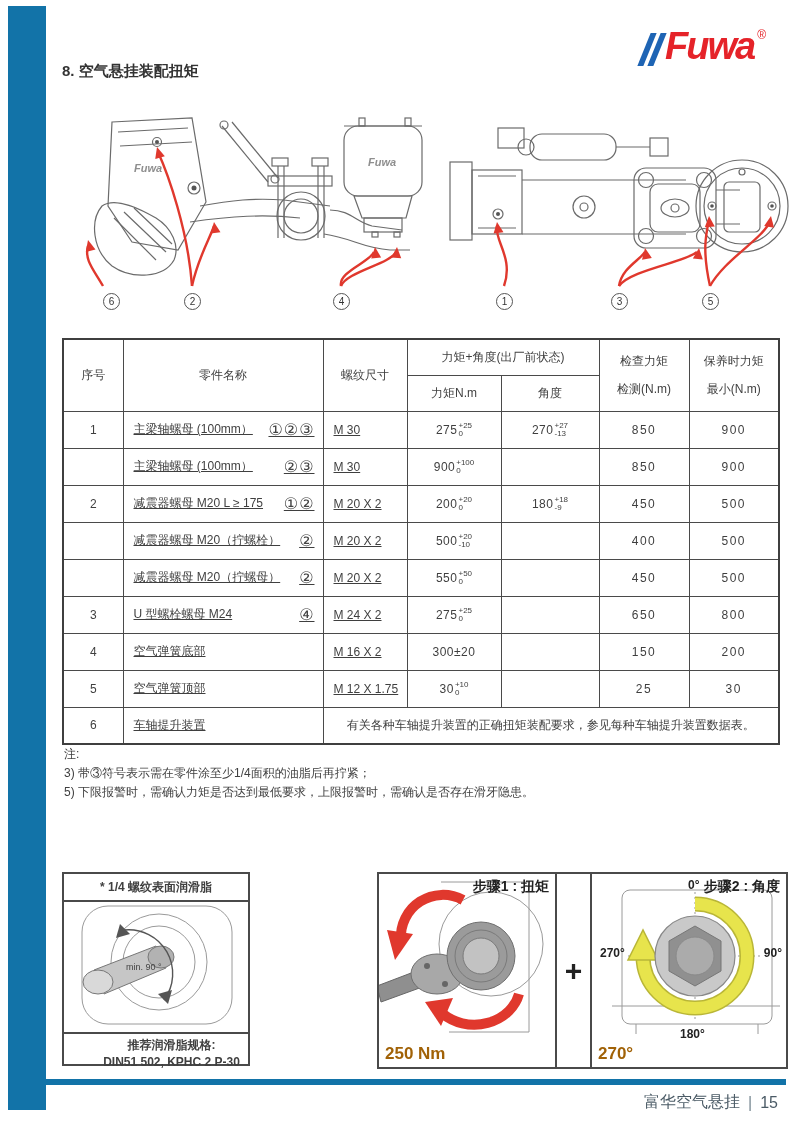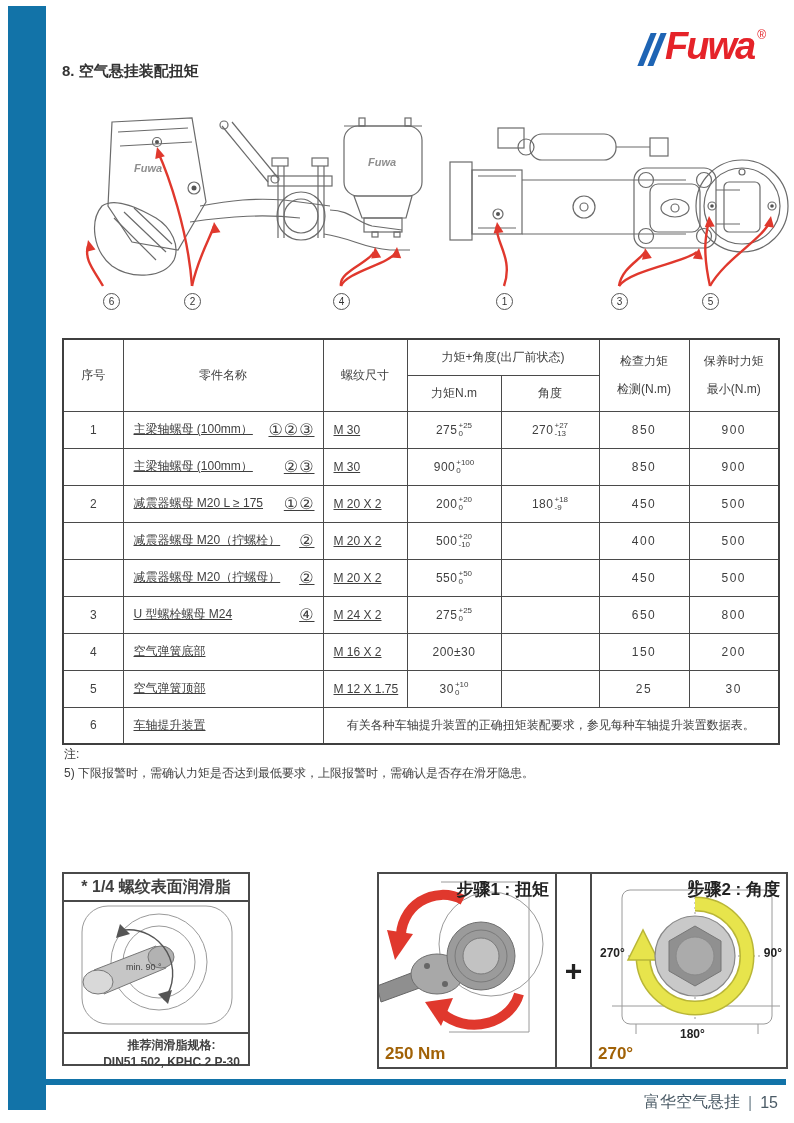--- a/index.html
+++ b/index.html
@@ -34,32 +34,32 @@
   .num{letter-spacing:1.5px;}
   .tv{display:inline-flex;align-items:center;letter-spacing:.5px;}
   .tv-t{display:inline-flex;flex-direction:column;font-size:8px;line-height:8px;margin-left:1px;text-align:left;letter-spacing:0;}
   .tv-t i{font-style:normal;}
   td.span-text{text-align:left;padding-left:10px;}
 
   .notes{position:absolute;left:64px;top:745px;font-size:12px;line-height:19px;color:#3f3f3f;}
 
   .gbox{position:absolute;left:62px;top:872px;width:188px;height:194px;border:2px solid #4a4a4a;
         display:flex;flex-direction:column;box-sizing:border-box;}
-  .gbox-title{height:26px;line-height:26px;text-align:center;font-weight:bold;font-size:16px;border-bottom:2px solid #4a4a4a;}
+  .gbox-title{height:26px;line-height:26px;text-align:center;font-weight:bold;font-size:12px;border-bottom:2px solid #4a4a4a;}
   .gbox-img{flex:1;position:relative;}
   .gbox-footer{height:40px;border-top:2px solid #4a4a4a;text-align:center;font-weight:bold;font-size:12px;line-height:17px;padding-top:3px;box-sizing:border-box;padding-left:31px;}
 
   .abox{position:absolute;left:377px;top:872px;width:411px;height:197px;border:2px solid #4a4a4a;
         display:flex;flex-direction:column;box-sizing:border-box;}
   .abox-title{height:26px;line-height:26px;text-align:center;font-weight:bold;font-size:12px;border-bottom:2px solid #4a4a4a;}
   .abox-content{flex:1;display:flex;}
   .panel1{width:178px;border-right:2px solid #4a4a4a;position:relative;box-sizing:border-box;}
   .plus-zone{width:33px;display:flex;align-items:center;justify-content:center;font-size:30px;font-weight:bold;color:#222;}
   .panel2{flex:1;border-left:2px solid #4a4a4a;position:relative;box-sizing:border-box;}
-  .step-label{position:absolute;top:4px;right:6px;font-size:17px;font-weight:bold;color:#222;}
+  .step-label{position:absolute;top:4px;right:6px;font-size:14px;font-weight:bold;color:#222;}
   .big-val{position:absolute;bottom:3px;left:6px;font-size:17px;font-weight:bold;color:#a16207;}
   .ang{position:absolute;font-size:12px;font-weight:bold;color:#222;}
   .ang-0{top:4px;left:96px;}
   .ang-90{top:72px;right:4px;}
   .ang-270{top:72px;left:8px;}
   .ang-180{bottom:26px;left:88px;}
 
   .footer-line{position:absolute;left:46px;top:1079px;width:740px;height:6px;background:#1273A8;}
   .footer-text{position:absolute;right:16px;top:1092px;font-size:16px;color:#4b5b66;display:flex;align-items:center;}
   .footer-text .sep{margin:0 8px;color:#7a8a94;}
@@ -388,21 +388,21 @@
               <span>空气弹簧底部</span>
               <span class="marks"></span>
             </div>
           </td>
         <td class="c-part">
             <div class="pf">
               <span>M 16 X 2</span>
             </div>
           </td>
         <td><span class="tv">
-              <span>200±30</span>
+              <span>300±20</span>
             </span></td>
         <td></td>
         <td class="num">150</td>
         <td class="num">200</td>
       </tr>
       <tr>
         <td>5</td>
         <td class="c-part">
             <div class="pf">
               <span>空气弹簧顶部</span>
@@ -432,20 +432,21 @@
               <span>车轴提升装置</span>
             </div>
           </td>
         <td class="span-text" colspan="5">有关各种车轴提升装置的正确扭矩装配要求，参见每种车轴提升装置数据表。</td>
       </tr>
     </tbody>
   </table>
 
   <div class="notes">
     <div>注:</div>
+    <div>3) 带③符号表示需在零件涂至少1/4面积的油脂后再拧紧；</div>
     <div>5) 下限报警时，需确认力矩是否达到最低要求，上限报警时，需确认是否存在滑牙隐患。</div>
   </div>
 
   <div class="gbox">
     <div class="gbox-title">* 1/4 螺纹表面润滑脂</div>
     <div class="gbox-img">
       <svg width="184" height="126" viewBox="0 0 184 126">
         <rect class="lnl" x="18" y="4" width="150" height="118" rx="26"></rect>
         <circle class="lnl" cx="95" cy="60" r="48"></circle>
         <circle class="lnl" cx="95" cy="60" r="36"></circle>

